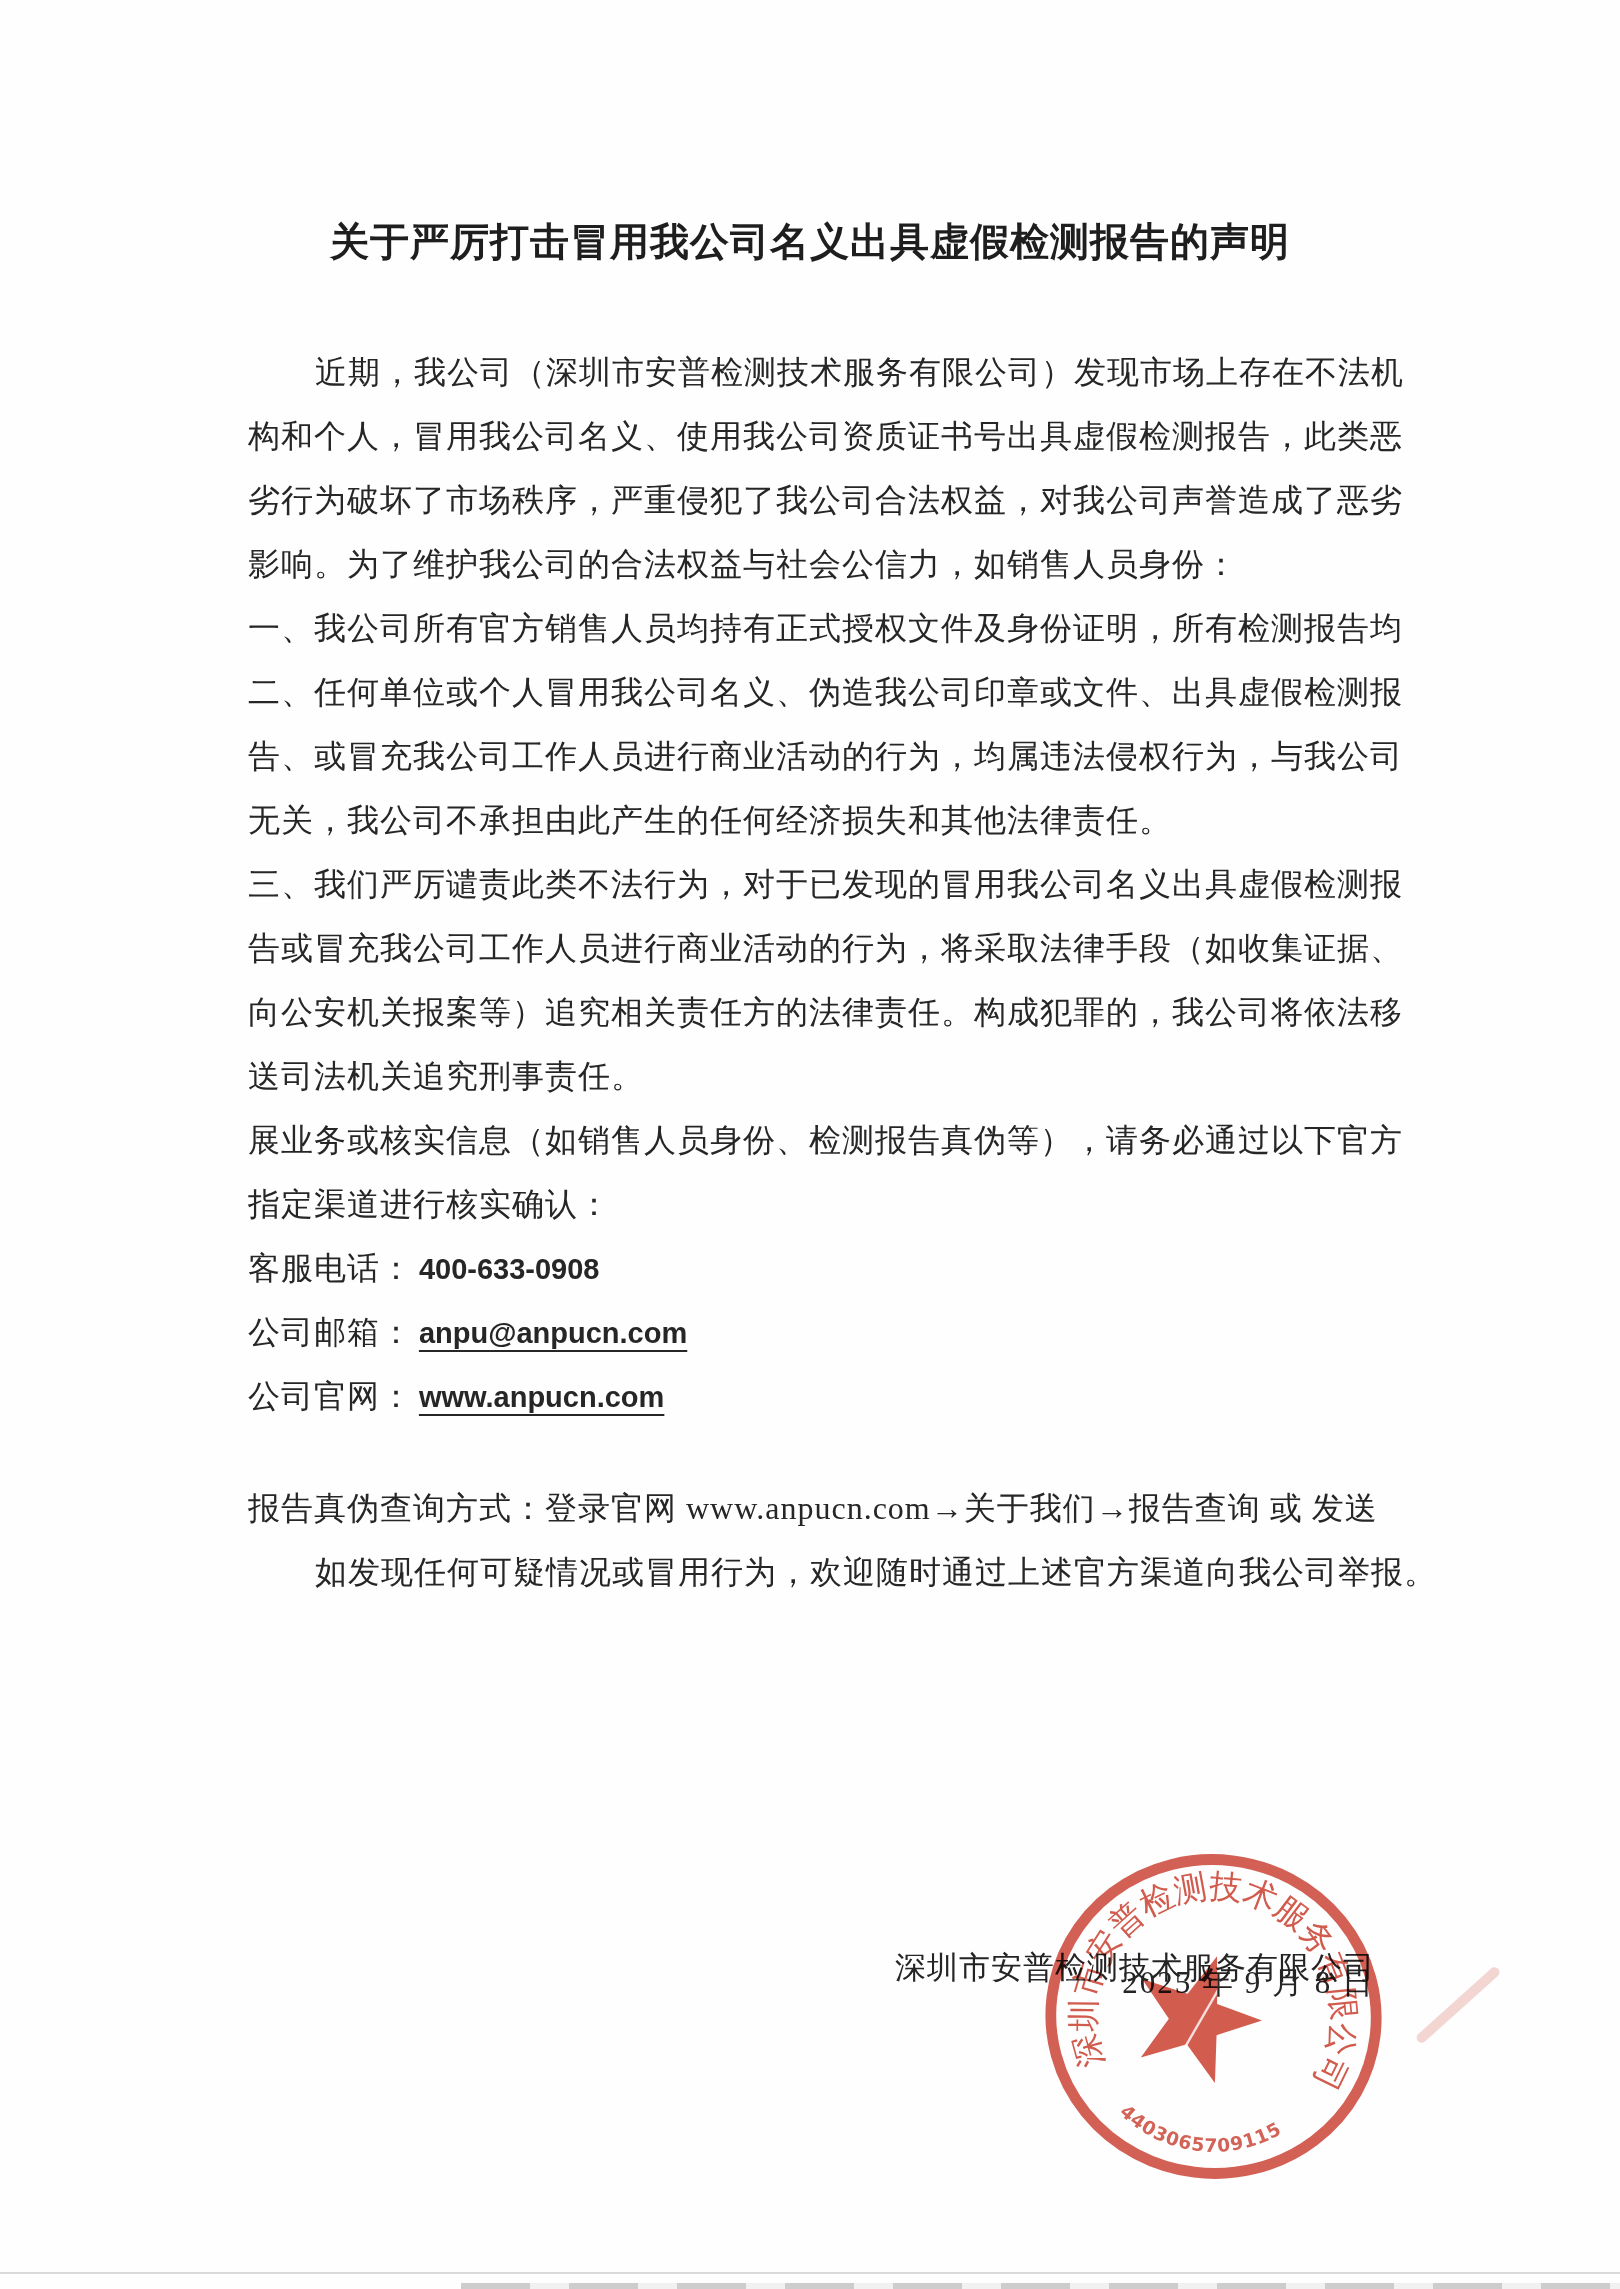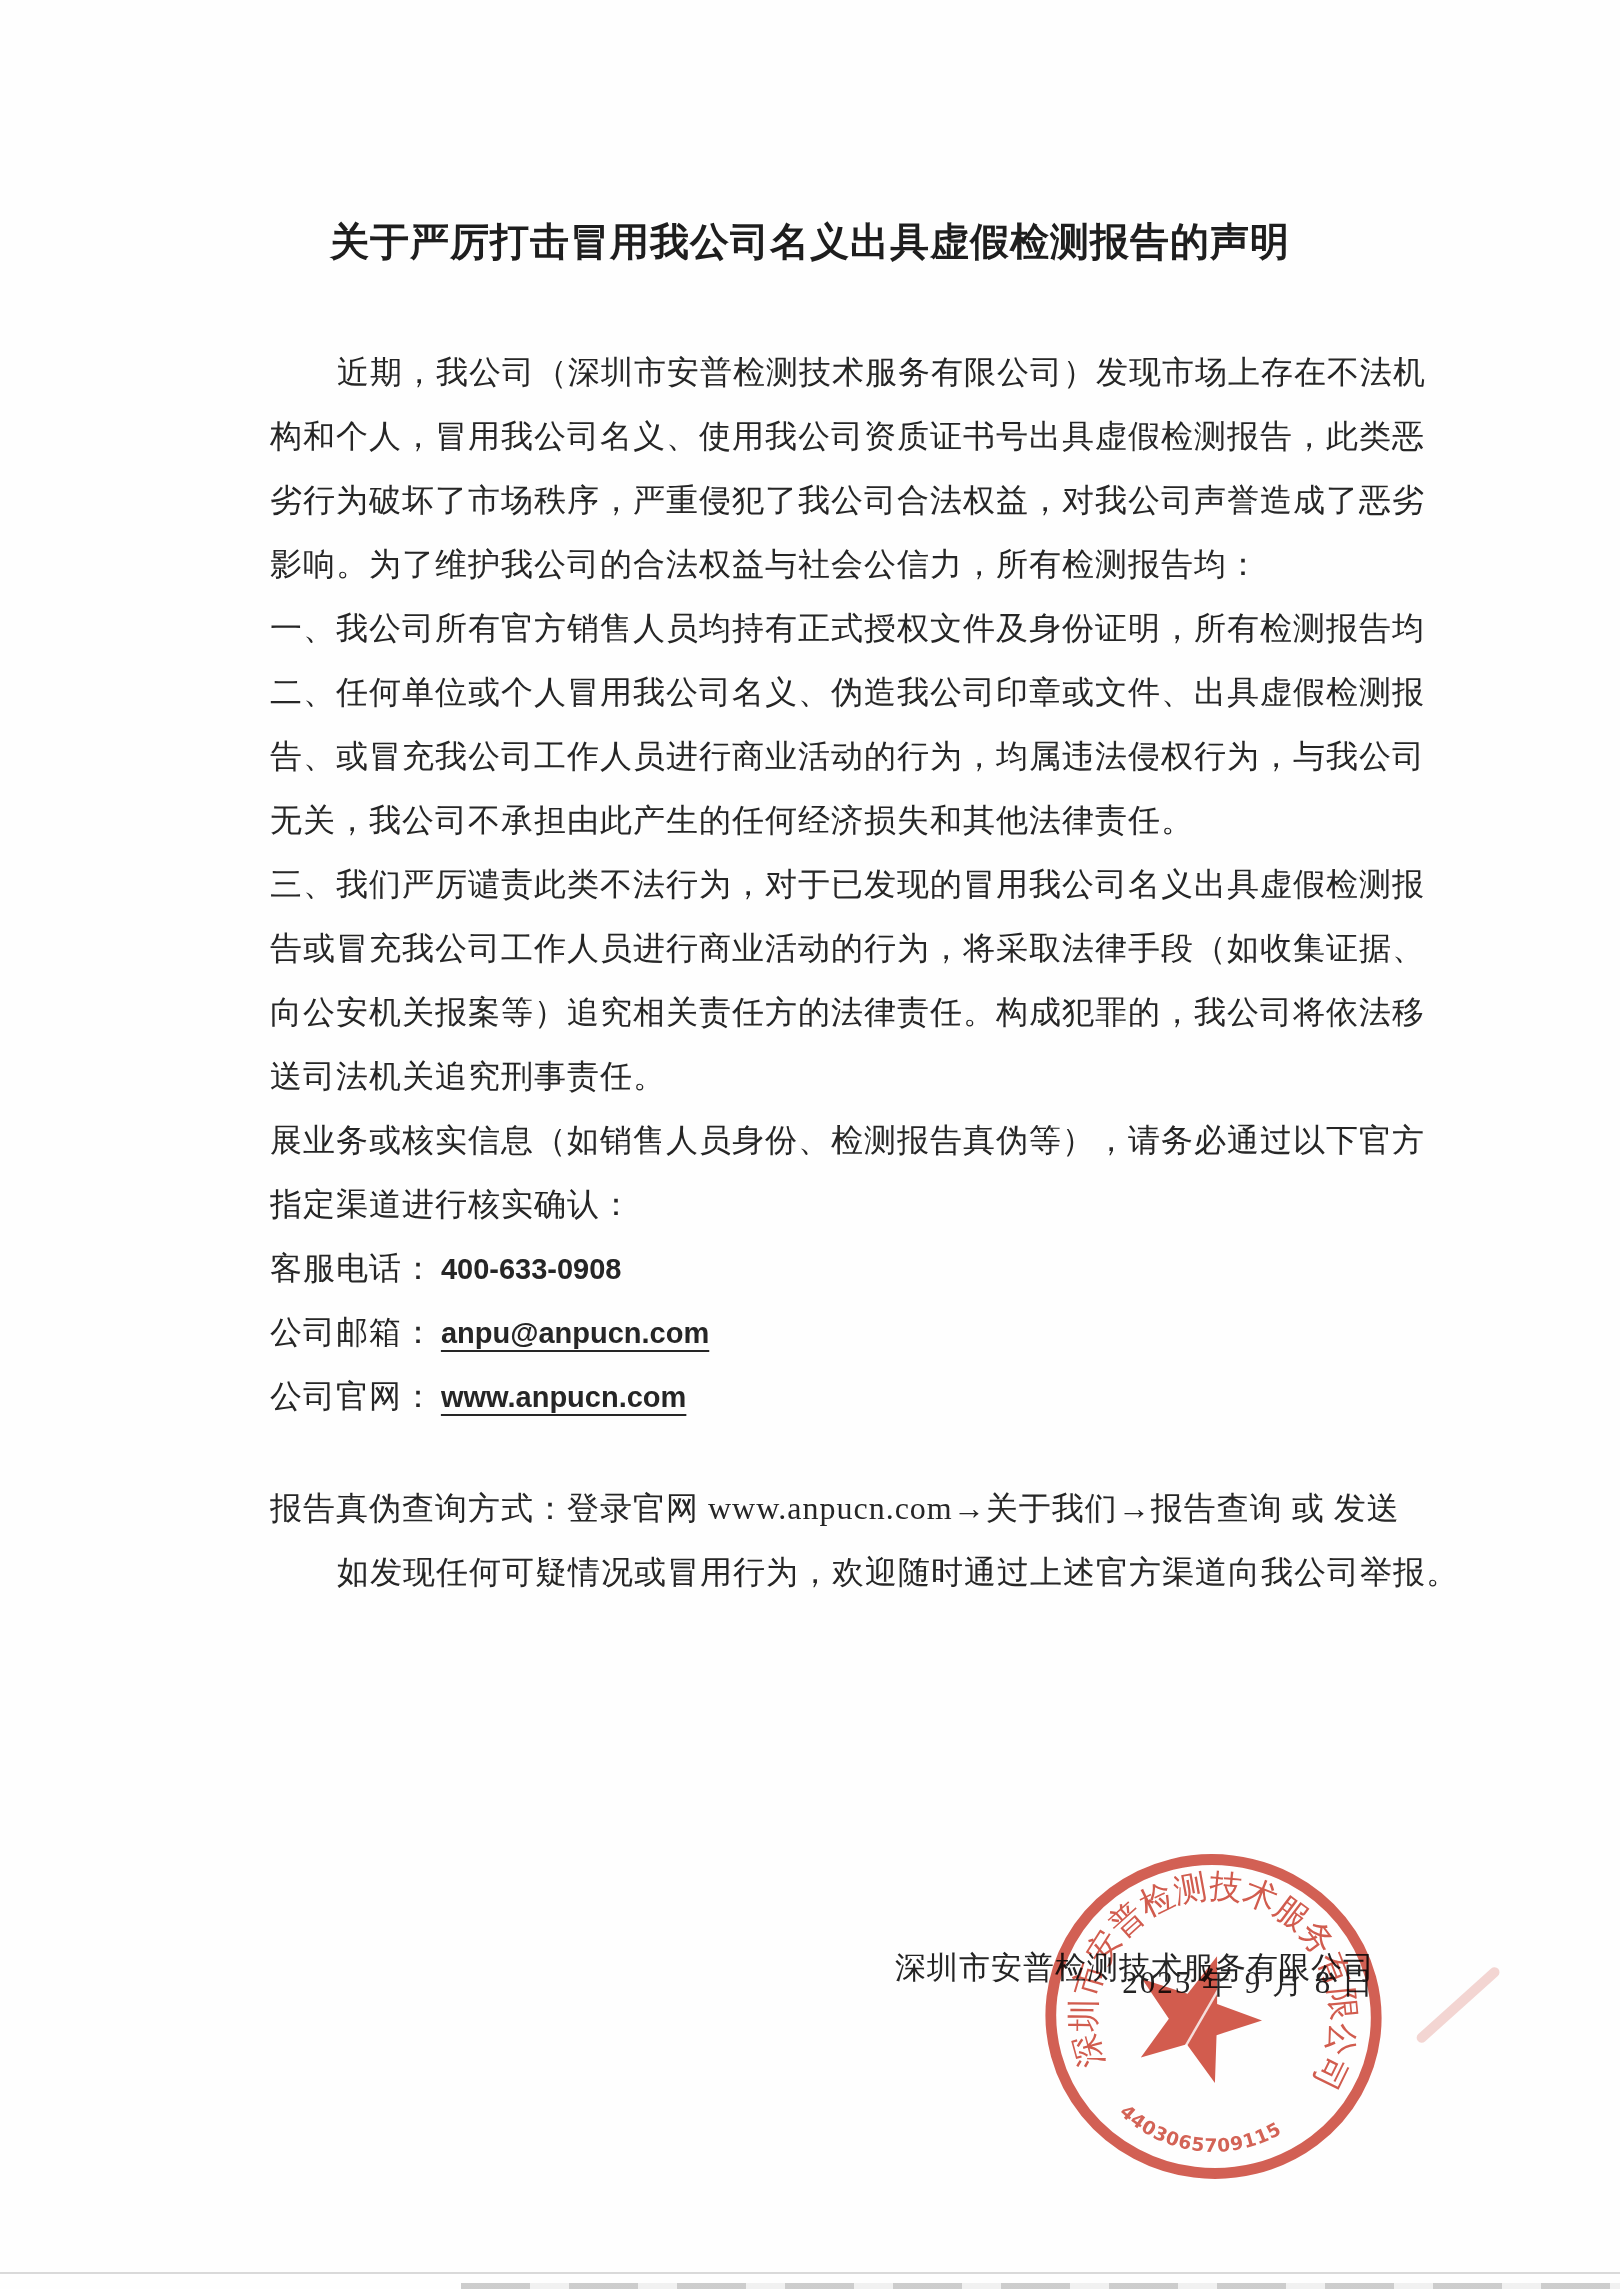--- a/index.html
+++ b/index.html
@@ -10,21 +10,21 @@
     color:#242424;
   }
   .page{position:absolute;inset:0;background:#fefefe;padding-left:48px;}
   .title{
     position:absolute;top:215px;left:0;width:100%;
     text-align:center;font-size:39px;font-weight:700;letter-spacing:1px;
     color:#1e1e1e;font-family:"Liberation Sans","DejaVu Sans",sans-serif;
   }
   .body-text{
     position:absolute;left:248px;top:340px;width:1137px;
-    font-size:32px;line-height:64px;letter-spacing:1px;color:#262626;margin-left:22px;
+    font-size:32px;line-height:64px;letter-spacing:1px;color:#262626;
   }
   .bline{height:64px;white-space:nowrap;}
   .bline.indent{padding-left:67px;}
   .bline.gap{margin-top:48px;}
   .val{
     font-family:Liberation Sans, sans-serif;
     font-size:29px;letter-spacing:0;margin-left:5.9px;
   }
   .val.b{font-weight:700;}
   .val.u{text-decoration:underline;text-underline-offset:6.9px;text-decoration-thickness:2px;}
@@ -58,21 +58,21 @@
 <body>
 
 <div class="page">
 
   <div class="title">关于严厉打击冒用我公司名义出具虚假检测报告的声明</div>
 
   <div class="body-text">
       <div class="bline indent">近期，我公司（深圳市安普检测技术服务有限公司）发现市场上存在不法机</div>
       <div class="bline">构和个人，冒用我公司名义、使用我公司资质证书号出具虚假检测报告，此类恶</div>
       <div class="bline">劣行为破坏了市场秩序，严重侵犯了我公司合法权益，对我公司声誉造成了恶劣</div>
-      <div class="bline">影响。为了维护我公司的合法权益与社会公信力，所有检测报告均：</div>
+      <div class="bline">影响。为了维护我公司的合法权益与社会公信力，如销售人员身份：</div>
       <div class="bline">一、我公司所有官方销售人员均持有正式授权文件及身份证明，所有检测报告均</div>
       <div class="bline">二、任何单位或个人冒用我公司名义、伪造我公司印章或文件、出具虚假检测报</div>
       <div class="bline">告、或冒充我公司工作人员进行商业活动的行为，均属违法侵权行为，与我公司</div>
       <div class="bline">无关，我公司不承担由此产生的任何经济损失和其他法律责任。</div>
       <div class="bline">三、我们严厉谴责此类不法行为，对于已发现的冒用我公司名义出具虚假检测报</div>
       <div class="bline">告或冒充我公司工作人员进行商业活动的行为，将采取法律手段（如收集证据、</div>
       <div class="bline">向公安机关报案等）追究相关责任方的法律责任。构成犯罪的，我公司将依法移</div>
       <div class="bline">送司法机关追究刑事责任。</div>
       <div class="bline">展业务或核实信息（如销售人员身份、检测报告真伪等），请务必通过以下官方</div>
       <div class="bline">指定渠道进行核实确认：</div>

